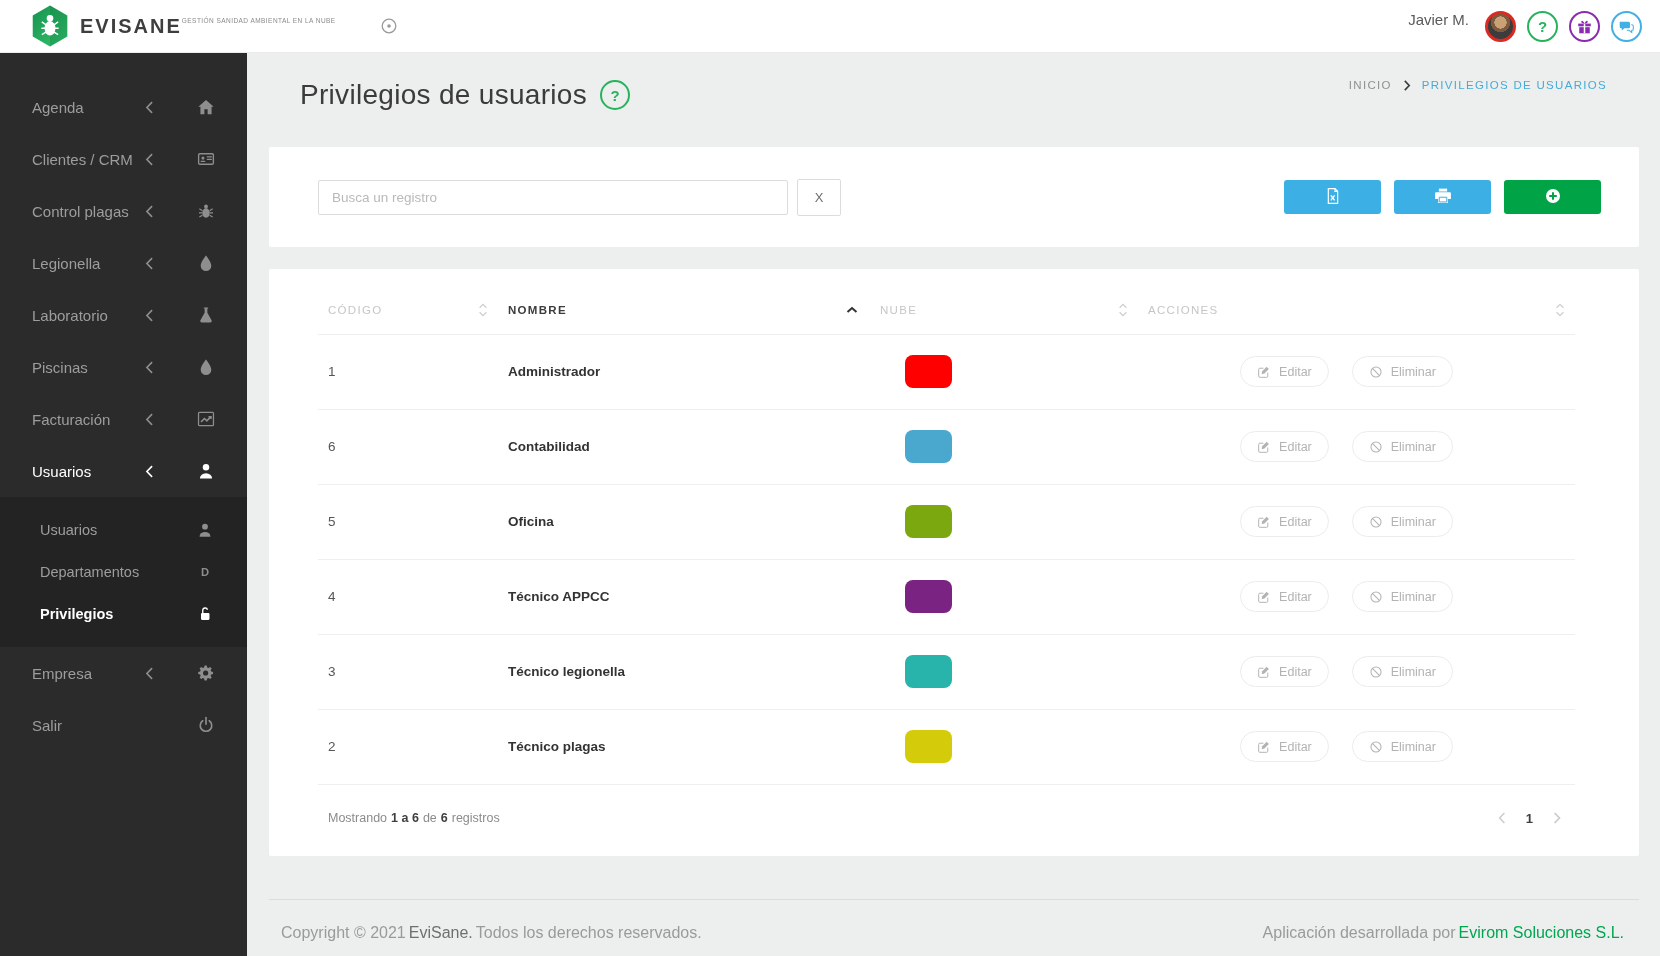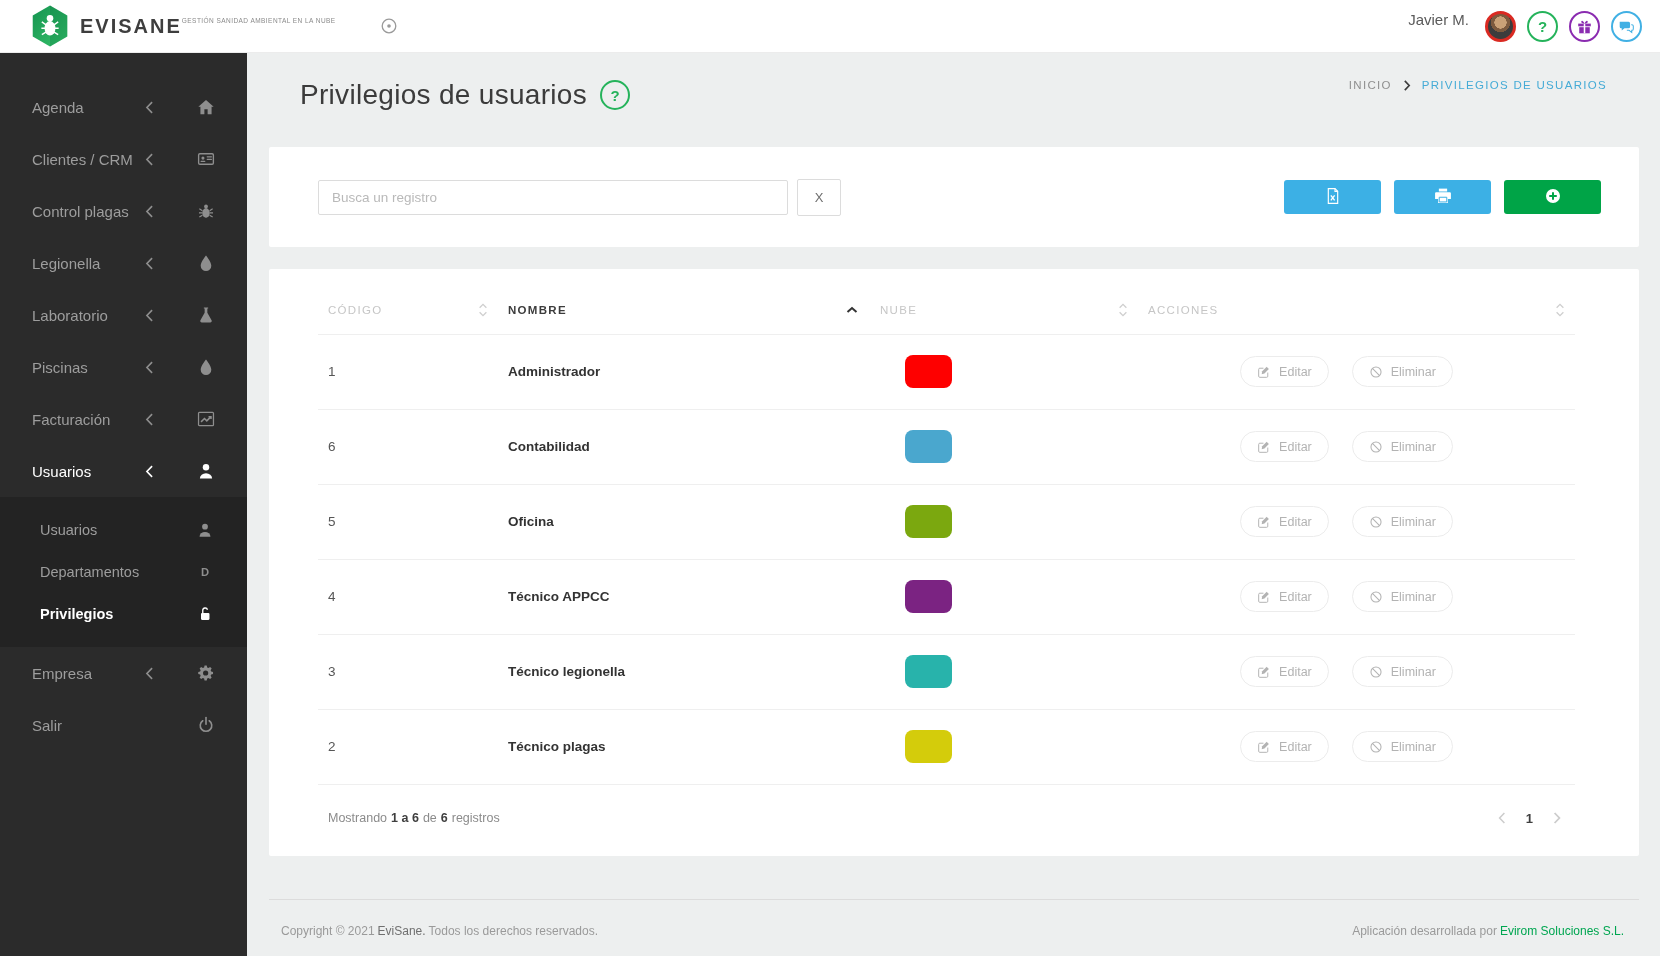--- a/index.html
+++ b/index.html
@@ -88,21 +88,21 @@
   .pill .picon svg { width:100%; height:100%; display:block; }
 
   .table-footer { display:flex; justify-content:space-between; align-items:center; padding:26px 14px 0 10px; }
   .showing { font-size:12.5px; color:#8b8b8b; display:flex; gap:4px; }
   .showing b { color:#3f3f3f; }
   .pagination { display:flex; align-items:center; gap:20px; }
   .pg-arrow { width:8px; height:12px; color:#cccccc; cursor:pointer; }
   .pg-arrow svg { width:100%; height:100%; display:block; }
   .pg-num { font-size:13px; font-weight:700; color:#3f3f3f; cursor:pointer; }
 
-  .main-footer { margin-top:43px; border-top:1px solid #dcdcdc; padding:24px 12px 0 12px; display:flex; justify-content:space-between; font-size:12px; color:#9a9a9a; }
+  .main-footer { margin-top:43px; border-top:1px solid #dcdcdc; padding:24px 12px 0 12px; display:flex; justify-content:space-between; font-size:16px; color:#9a9a9a; }
   .f-left span, .f-right span { margin-right:3px; }
   .f-brand { color:#6f6f6f; }
   .f-link { color:var(--brand-green,#00a651); cursor:pointer; }
 </style>
 </head>
 <body>
 
 <div class="app">
 
   <div class="topbar">

